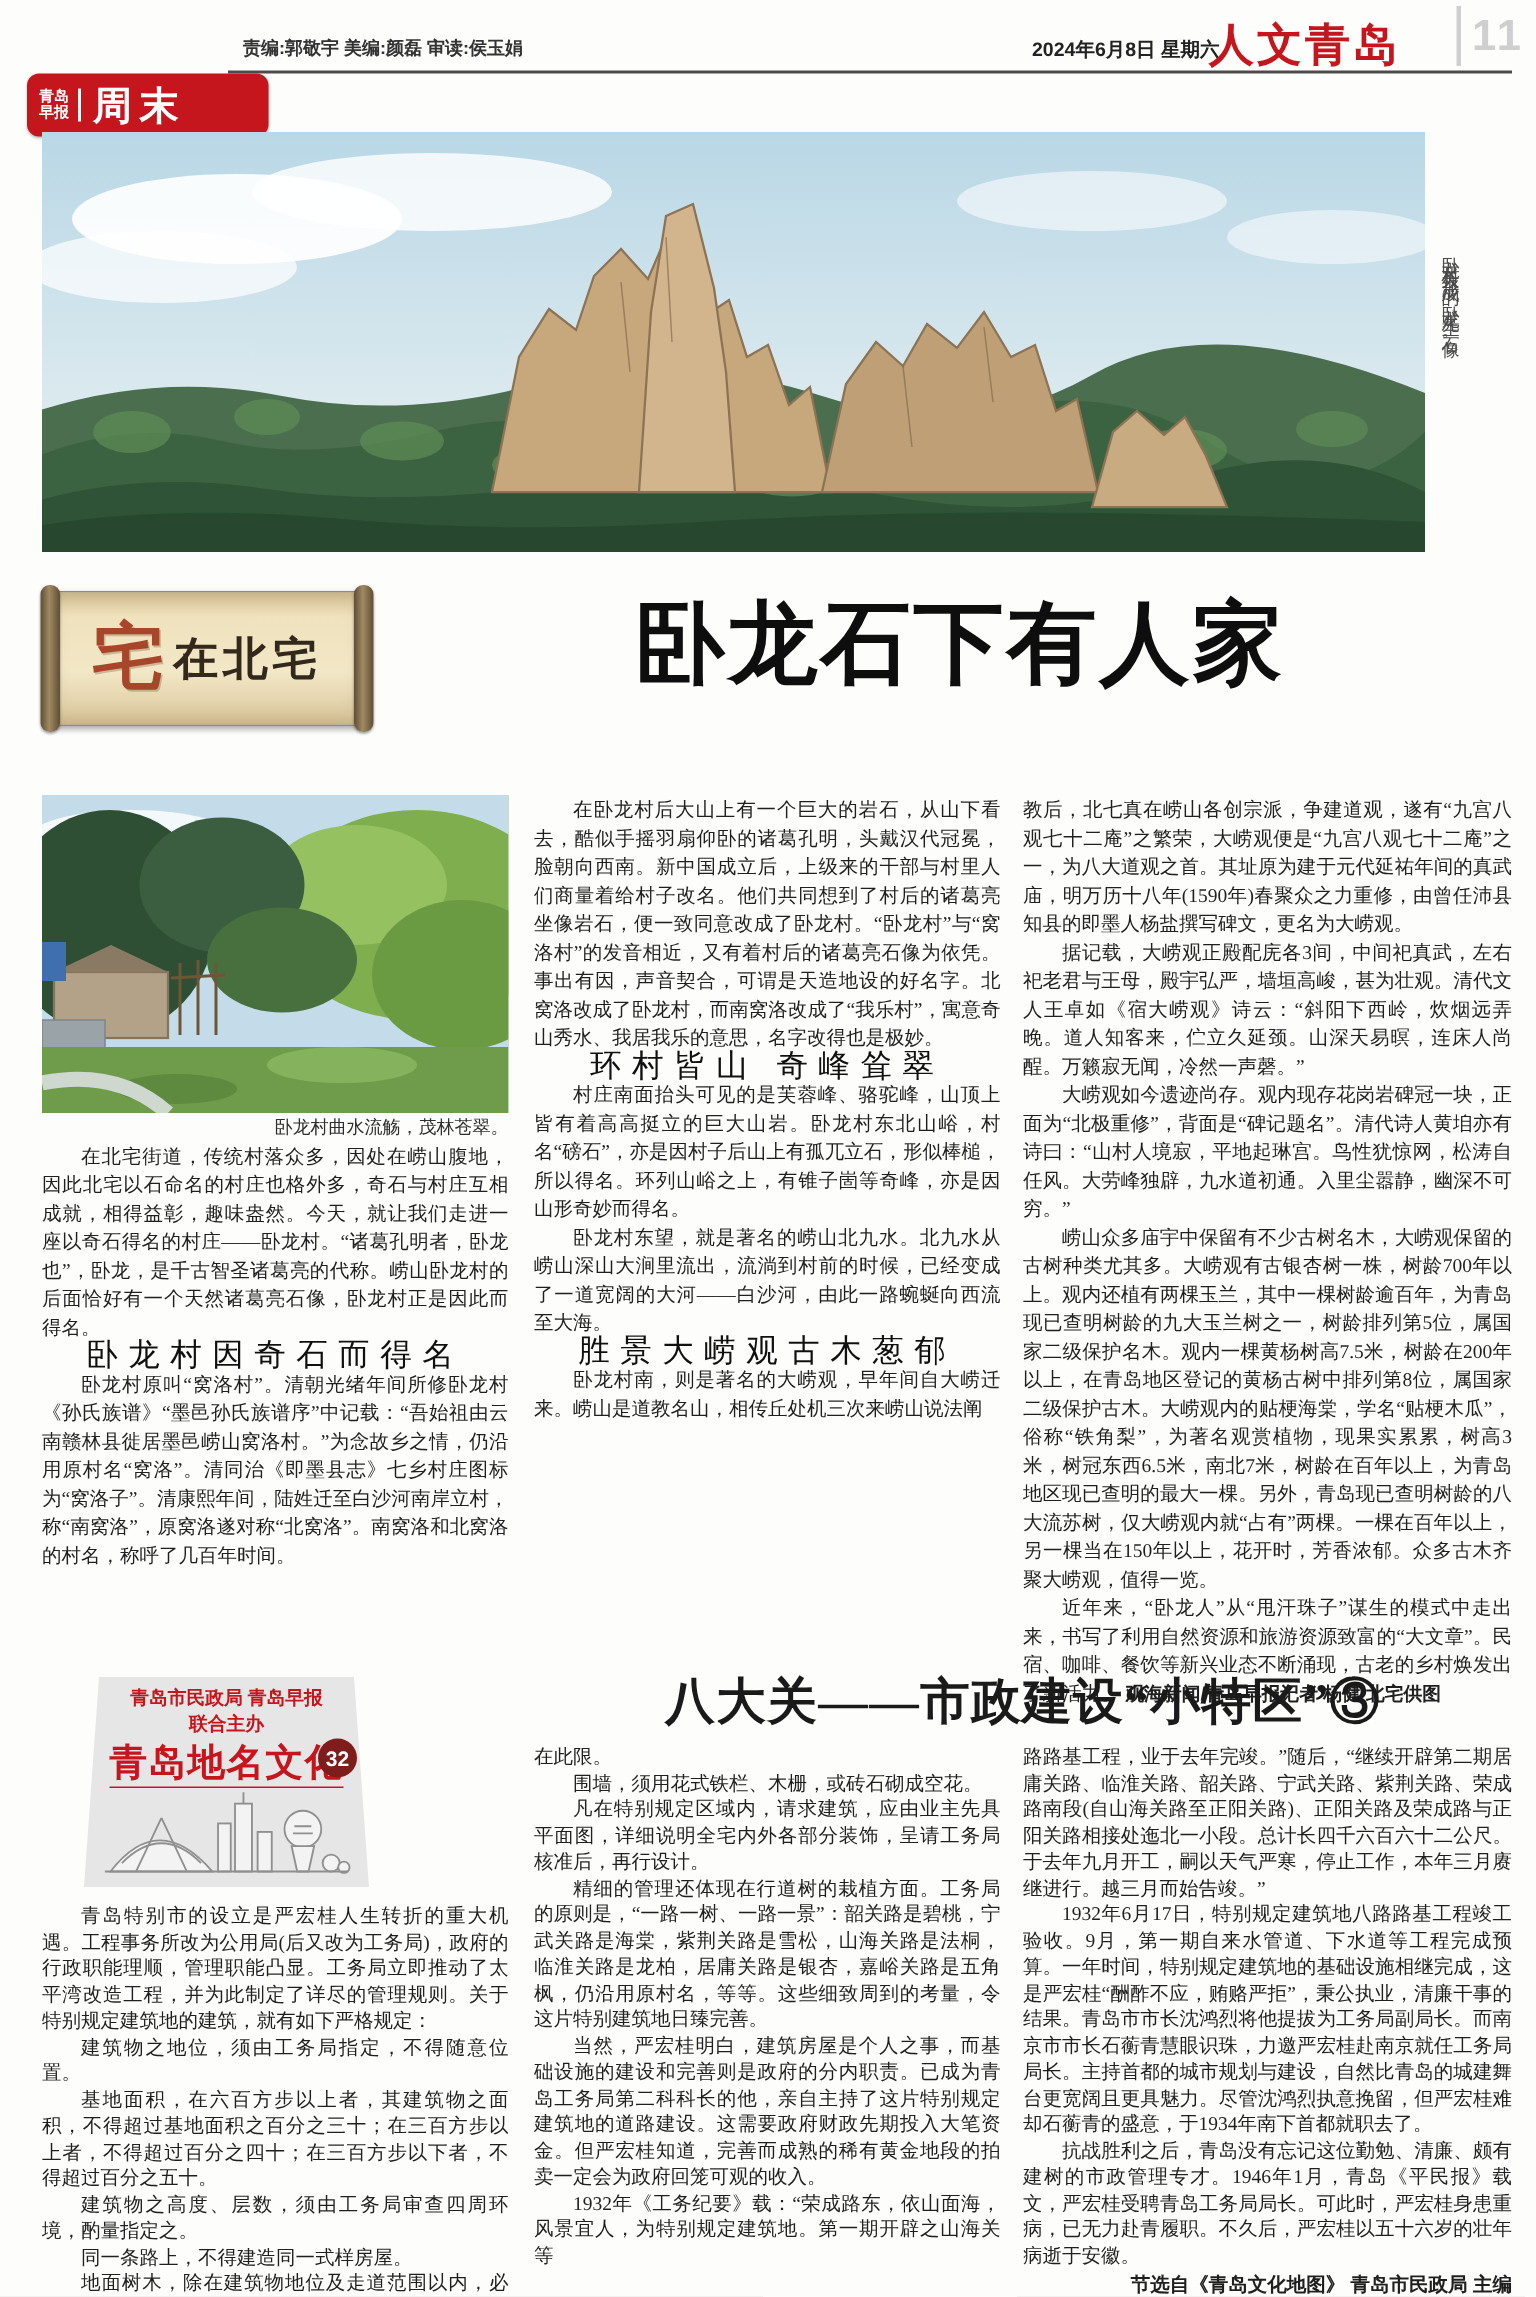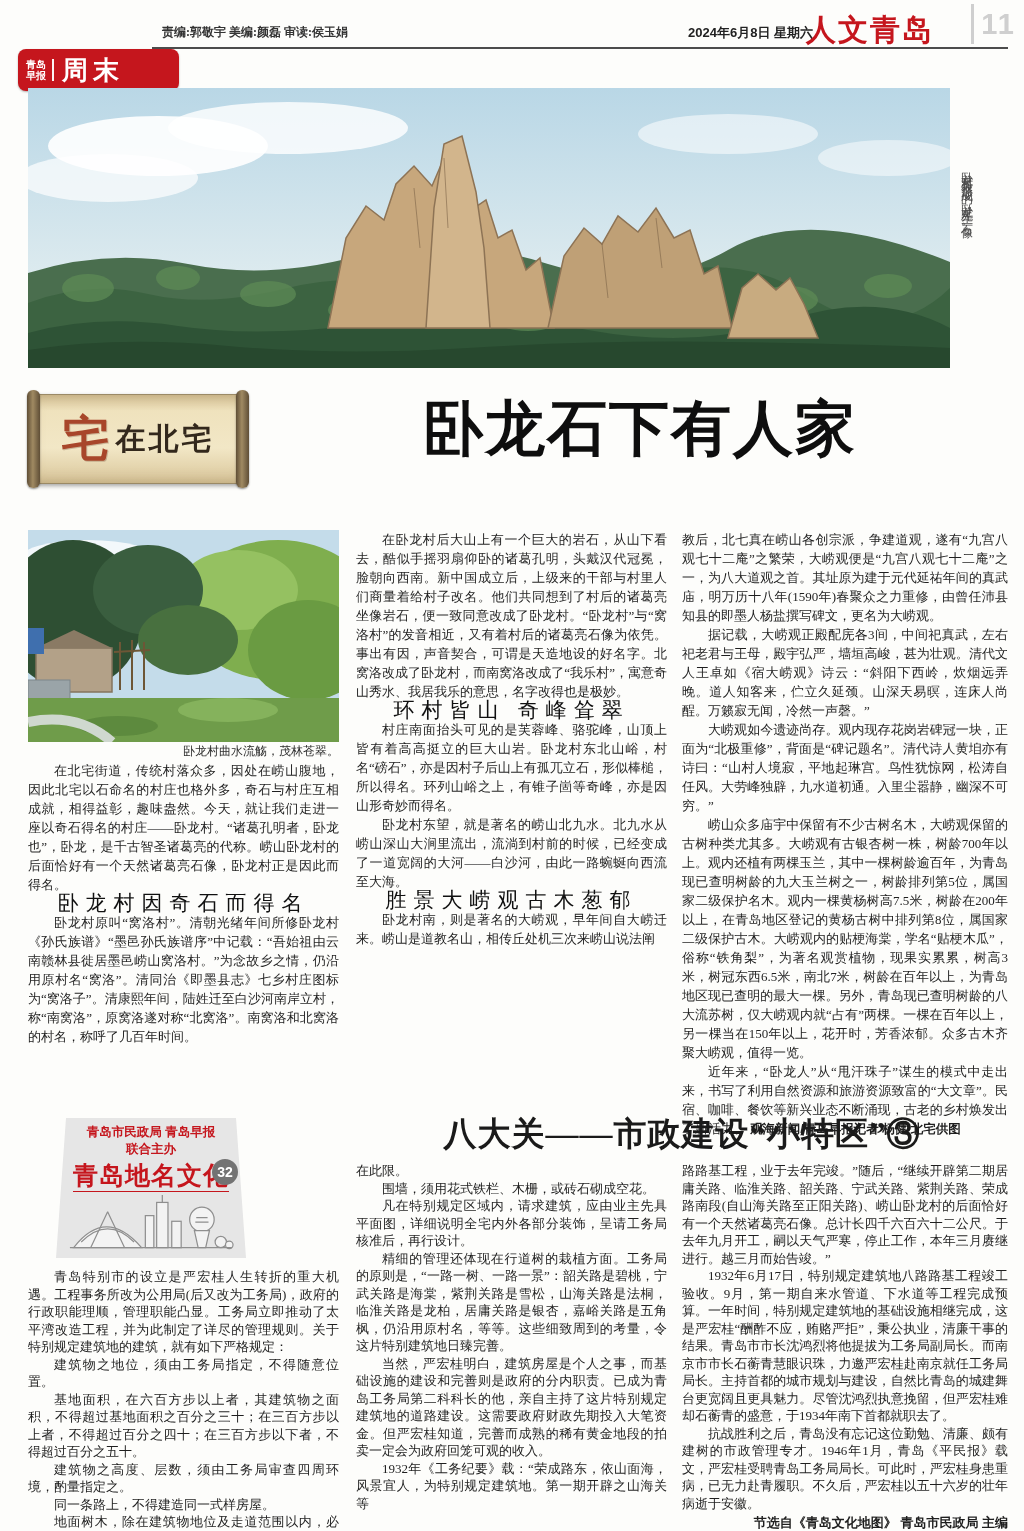--- a/index.html
+++ b/index.html
@@ -6,21 +6,21 @@
   .page{position:relative;width:1024px;height:1531px;margin:0 auto;background:#fdfdfb;overflow:hidden;
         font-family:"Liberation Serif","DejaVu Serif",serif;color:#222;}
   
   .logo{position:absolute;left:18px;top:5px;width:161px;height:42px;background:#c5161d;border-radius:8px;
         display:flex;align-items:center;box-shadow:0 1px 2px rgba(0,0,0,.3);margin-top:44px;}
   .logo-mini{color:#fff;font-size:10px;line-height:11px;font-weight:bold;text-align:center;
              padding:0 6px 0 8px;border-right:2px solid rgba(255,255,255,.95);margin-right:8px;
              font-family:"Liberation Sans","DejaVu Sans",sans-serif;}
   .logo-weekend{color:#fff;font-size:26px;font-weight:900;letter-spacing:5px;}
   .credits{position:absolute;left:162px;top:24px;font-size:12px;font-weight:bold;color:#333;
-           font-family:Liberation Serif, serif;}
+           font-family:Liberation Sans, sans-serif;}
   .date{position:absolute;left:688px;top:24px;font-size:13px;font-weight:bold;color:#222;
         font-family:"Liberation Sans","DejaVu Sans",sans-serif;}
   .section-title{position:absolute;left:806px;top:10px;font-size:30px;font-weight:900;color:#c5161d;
         letter-spacing:2px;font-family:"Liberation Sans","DejaVu Sans",sans-serif;}
   .pagenum{position:absolute;right:8px;top:4px;display:flex;align-items:center;
         font-family:"Liberation Sans","DejaVu Sans",sans-serif;}
   .pagenum-bar{display:inline-block;width:3px;height:40px;background:#cfcfcf;margin-right:7px;}
   .pagenum-txt{font-size:29px;font-weight:bold;color:#cfcfcf;letter-spacing:2px;}
   .header-rule{position:absolute;left:152px;width:856px;top:47px;height:2px;background:#4c4c4c;}
   
@@ -56,21 +56,21 @@
   .vcaption{font-size:12px;color:#2e2e2e;text-align:right;margin:3px 2px 9px 0;text-indent:0 !important;}
   .byline{font-family:"Liberation Sans","DejaVu Sans",sans-serif;font-weight:bold;font-size:12.5px;}
   
   .bbox{position:absolute;left:56px;top:1118px;width:190px;height:140px;background:#e6e6e6;
         clip-path:polygon(10px 0,180px 0,190px 140px,0 140px);text-align:center;padding-top:6px;box-sizing:border-box;}
   .bbox-org,.bbox-cohost{color:#c5161d;font-weight:bold;font-size:12.5px;line-height:17px;
         font-family:"Liberation Sans","DejaVu Sans",sans-serif;}
   .bbox-titlerow{position:relative;margin-top:3px;height:32px;}
   .bbox-title{display:inline-block;color:#c5161d;font-weight:900;font-size:25px;letter-spacing:1px;
         border-bottom:1px solid #c5161d;line-height:30px;}
-  .bbox-badge{position:absolute;right:8px;top:-2px;width:26px;height:26px;border-radius:50%;background:#737373;
+  .bbox-badge{position:absolute;right:8px;top:-2px;width:26px;height:26px;border-radius:50%;background:#7f1d1d;
         color:#fff;font-size:14px;font-weight:bold;line-height:26px;text-align:center;
         font-family:"Liberation Sans","DejaVu Sans",sans-serif;}
   .bhead{position:absolute;left:356px;top:1112px;width:652px;text-align:center;font-size:33px;font-weight:bold;
         color:#1a1a1a;letter-spacing:1px;}
   .bart{position:absolute;font-size:13px;line-height:17.5px;text-align:justify;color:#1f1f1f;}
   .bart p{margin:0;text-indent:2em;}
   .bart p.no-indent{text-indent:0;}
   .bcol1{left:28px;top:1268px;width:311px;}
   .bcol2{left:356px;top:1162px;width:311px;}
   .bcol3{left:682px;top:1162px;width:326px;}
@@ -234,19 +234,19 @@
   <div class="bart bcol2">
     <p class="no-indent">在此限。</p>
     <p>围墙，须用花式铁栏、木栅，或砖石砌成空花。</p>
     <p>凡在特别规定区域内，请求建筑，应由业主先具平面图，详细说明全宅内外各部分装饰，呈请工务局核准后，再行设计。</p>
     <p>精细的管理还体现在行道树的栽植方面。工务局的原则是，“一路一树、一路一景”：韶关路是碧桃，宁武关路是海棠，紫荆关路是雪松，山海关路是法桐，临淮关路是龙柏，居庸关路是银杏，嘉峪关路是五角枫，仍沿用原村名，等等。这些细致周到的考量，令这片特别建筑地日臻完善。</p>
     <p>当然，严宏桂明白，建筑房屋是个人之事，而基础设施的建设和完善则是政府的分内职责。已成为青岛工务局第二科科长的他，亲自主持了这片特别规定建筑地的道路建设。这需要政府财政先期投入大笔资金。但严宏桂知道，完善而成熟的稀有黄金地段的拍卖一定会为政府回笼可观的收入。</p>
     <p>1932年《工务纪要》载：“荣成路东，依山面海，风景宜人，为特别规定建筑地。第一期开辟之山海关等</p>
   </div>
 
   <div class="bart bcol3">
-    <p class="no-indent">路路基工程，业于去年完竣。”随后，“继续开辟第二期居庸关路、临淮关路、韶关路、宁武关路、紫荆关路、荣成路南段(自山海关路至正阳关路)、崂山卧龙村的后面恰好有一个天然诸葛亮石像。总计长四千六百六十二公尺。于去年九月开工，嗣以天气严寒，停止工作，本年三月赓继进行。越三月而始告竣。”</p>
+    <p class="no-indent">路路基工程，业于去年完竣。”随后，“继续开辟第二期居庸关路、临淮关路、韶关路、宁武关路、紫荆关路、荣成路南段(自山海关路至正阳关路)、正阳关路及荣成路与正阳关路相接处迤北一小段。总计长四千六百六十二公尺。于去年九月开工，嗣以天气严寒，停止工作，本年三月赓继进行。越三月而始告竣。”</p>
     <p>1932年6月17日，特别规定建筑地八路路基工程竣工验收。9月，第一期自来水管道、下水道等工程完成预算。一年时间，特别规定建筑地的基础设施相继完成，这是严宏桂“酬酢不应，贿赂严拒”，秉公执业，清廉干事的结果。青岛市市长沈鸿烈将他提拔为工务局副局长。而南京市市长石蘅青慧眼识珠，力邀严宏桂赴南京就任工务局局长。主持首都的城市规划与建设，自然比青岛的城建舞台更宽阔且更具魅力。尽管沈鸿烈执意挽留，但严宏桂难却石蘅青的盛意，于1934年南下首都就职去了。</p>
     <p>抗战胜利之后，青岛没有忘记这位勤勉、清廉、颇有建树的市政管理专才。1946年1月，青岛《平民报》载文，严宏桂受聘青岛工务局局长。可此时，严宏桂身患重病，已无力赴青履职。不久后，严宏桂以五十六岁的壮年病逝于安徽。</p>
     <p class="attribution">节选自《青岛文化地图》  青岛市民政局 主编</p>
   </div>
 
 </div>
 
 </body></html>

